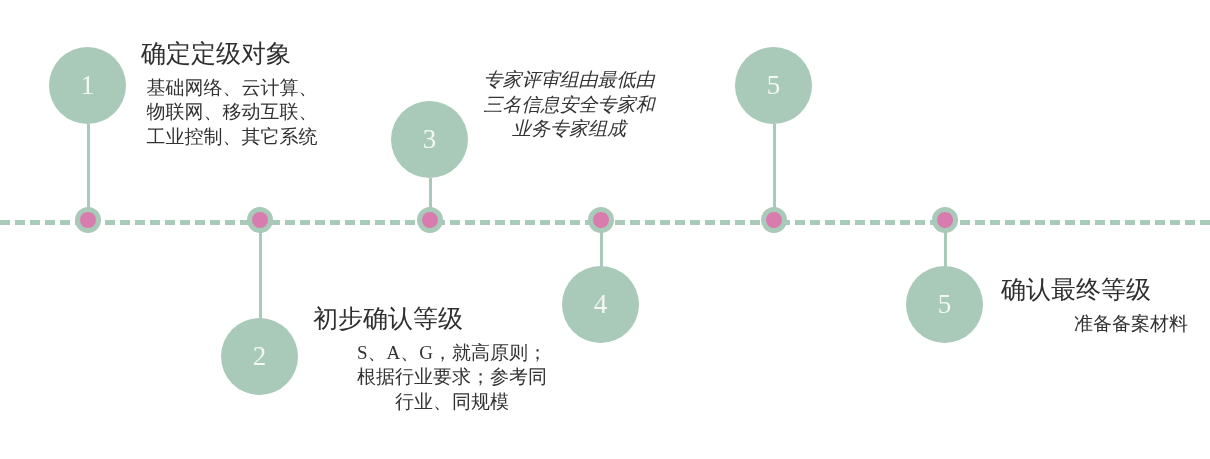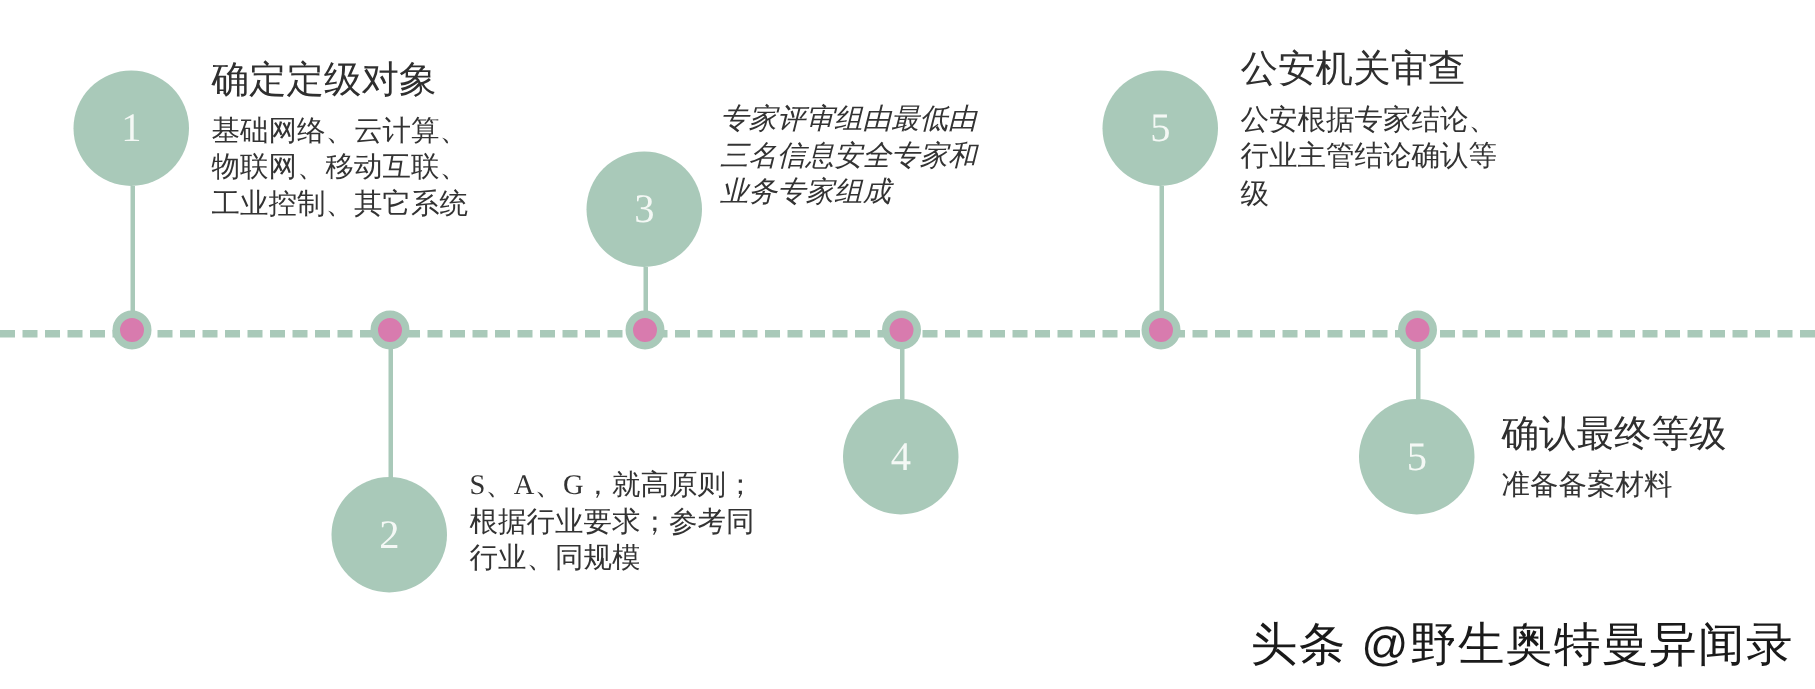--- a/index.html
+++ b/index.html
@@ -75,23 +75,24 @@
     line-height: 1.15;
     white-space: nowrap;
     font-family: "Liberation Serif", "DejaVu Serif", serif;
   }
   .block .body {
     font-size: 19px;
     color: #333333;
     line-height: 1.3;
     margin-top: 7px;
     font-family: "Liberation Serif", "DejaVu Serif", serif;
+    text-align: center;
   }
   .block.narrow .body { width: 182px; }
-  .block.narrow2 .body { width: 190px; }
+  .block.narrow2 .body { width: 190px; margin-left: 44px; }
   .block.narrow3 .body { width: 178px; font-style: italic; }
   .block.narrow4 .body { width: 180px; }
   .block.wide .body { width: 260px; white-space: nowrap; }
 
   
   .watermark {
     position: absolute;
     right: 14px;
     bottom: 8px;
     font-size: 31px;
@@ -117,20 +118,21 @@
     <div class="title">确定定级对象</div>
     <div class="body">基础网络、云计算、物联网、移动互联、工业控制、其它系统</div>
   </div>
 
   <div class="stem" style="left:258.5px; top:226px; height:94px;"></div>
   <div class="bubble" style="left:221px; top:318px;">
     <span class="num">2</span>
   </div>
   <div class="dot" style="left:247px; top:207px;"></div>
   <div class="block narrow2" style="left:313px; top:305px;">
+    <div class="title">初步确认等级</div>
     <div class="body">S、A、G，就高原则；根据行业要求；参考同行业、同规模</div>
   </div>
 
   <div class="stem" style="left:428.5px; top:178px; height:42px;"></div>
   <div class="bubble" style="left:391px; top:101px;">
     <span class="num">3</span>
   </div>
   <div class="dot" style="left:417px; top:207px;"></div>
   <div class="block narrow3" style="left:480px; top:61px;">
     <div class="body">专家评审组由最低由三名信息安全专家和业务专家组成</div>
@@ -140,30 +142,25 @@
   <div class="bubble" style="left:562px; top:266px;">
     <span class="num">4</span>
   </div>
   <div class="dot" style="left:588px; top:207px;"></div>
 
   <div class="stem" style="left:772.5px; top:124px; height:96px;"></div>
   <div class="bubble" style="left:735px; top:47px;">
     <span class="num">5</span>
   </div>
   <div class="dot" style="left:761px; top:207px;"></div>
-  <div class="block narrow" style="left:827px; top:33px;">
-    <div class="title">公安机关审查</div>
-    <div class="body">公安根据专家结论、行业主管结论确认等级</div>
-  </div>
 
   <div class="stem" style="left:943.5px; top:226px; height:42px;"></div>
   <div class="bubble" style="left:906px; top:266px;">
     <span class="num">5</span>
   </div>
   <div class="dot" style="left:932px; top:207px;"></div>
   <div class="block wide" style="left:1001px; top:276px;">
     <div class="title">确认最终等级</div>
     <div class="body">准备备案材料</div>
   </div>
 
-  <div class="watermark">头条 @野生奥特曼异闻录</div>
 
 </div>
 
 </body></html>

